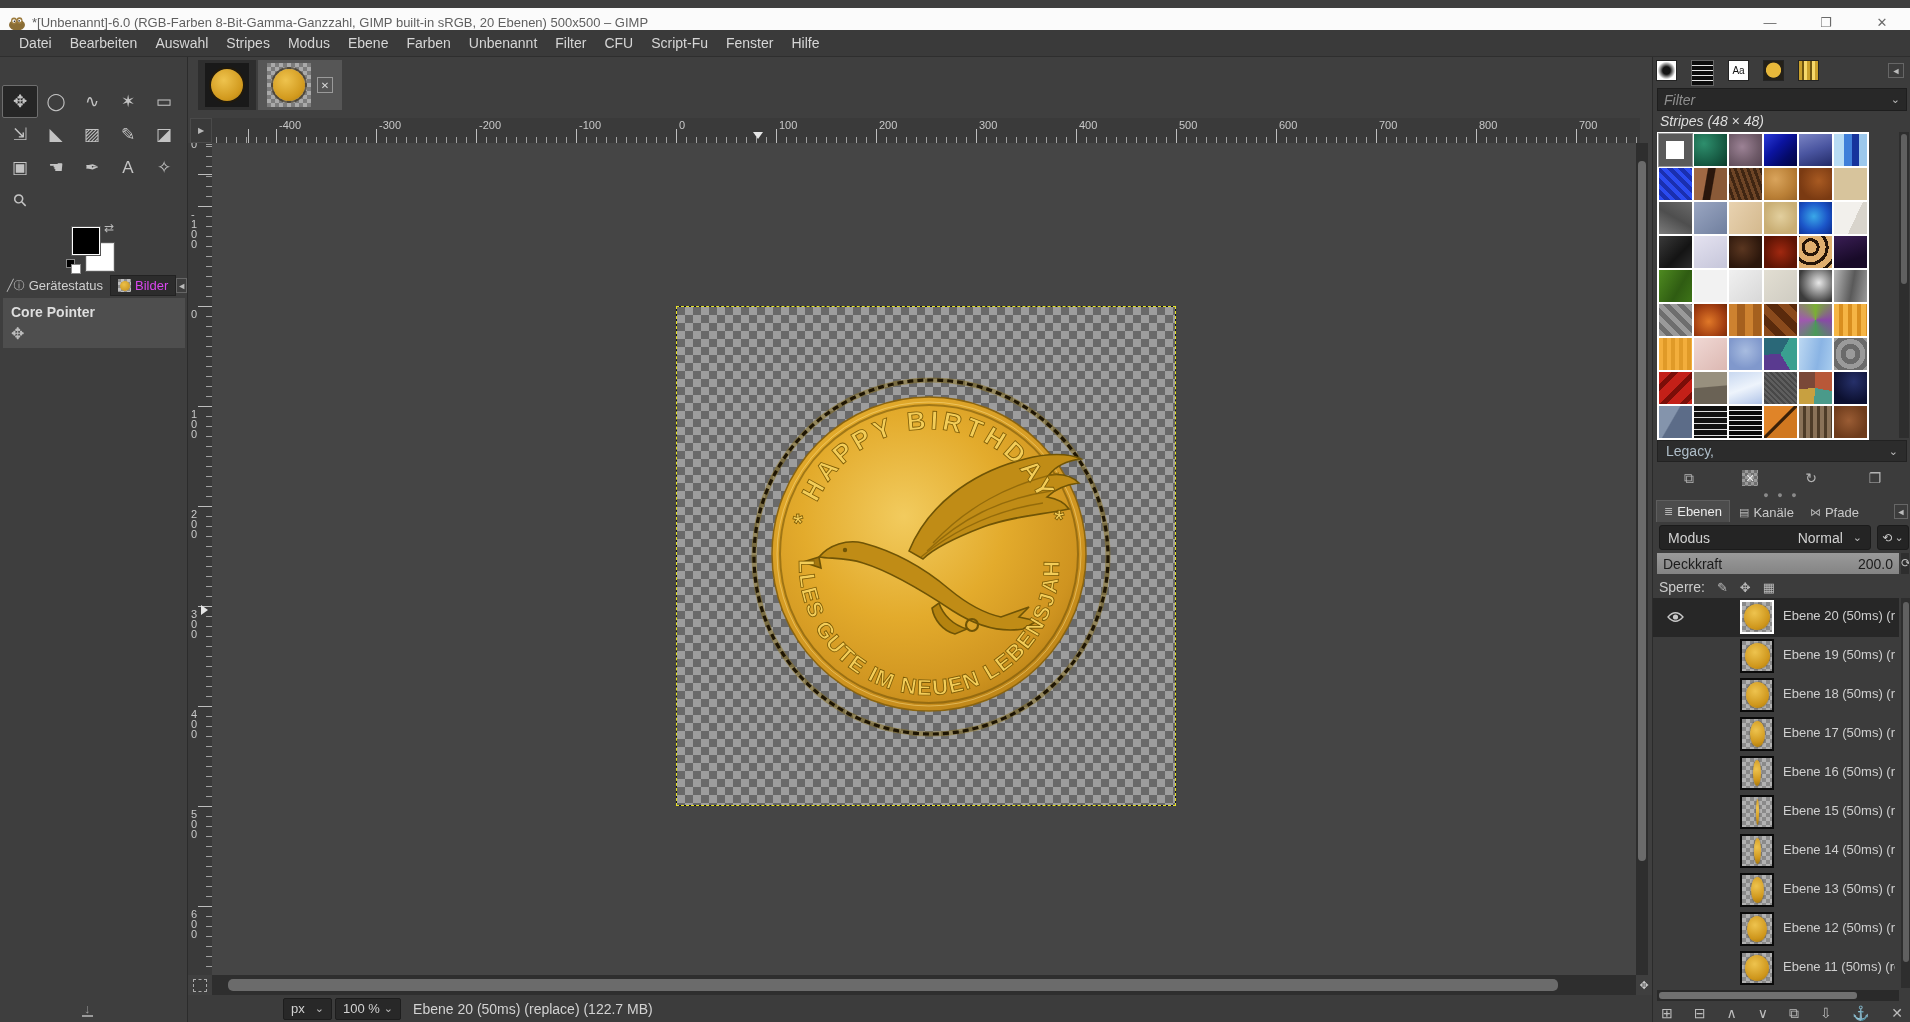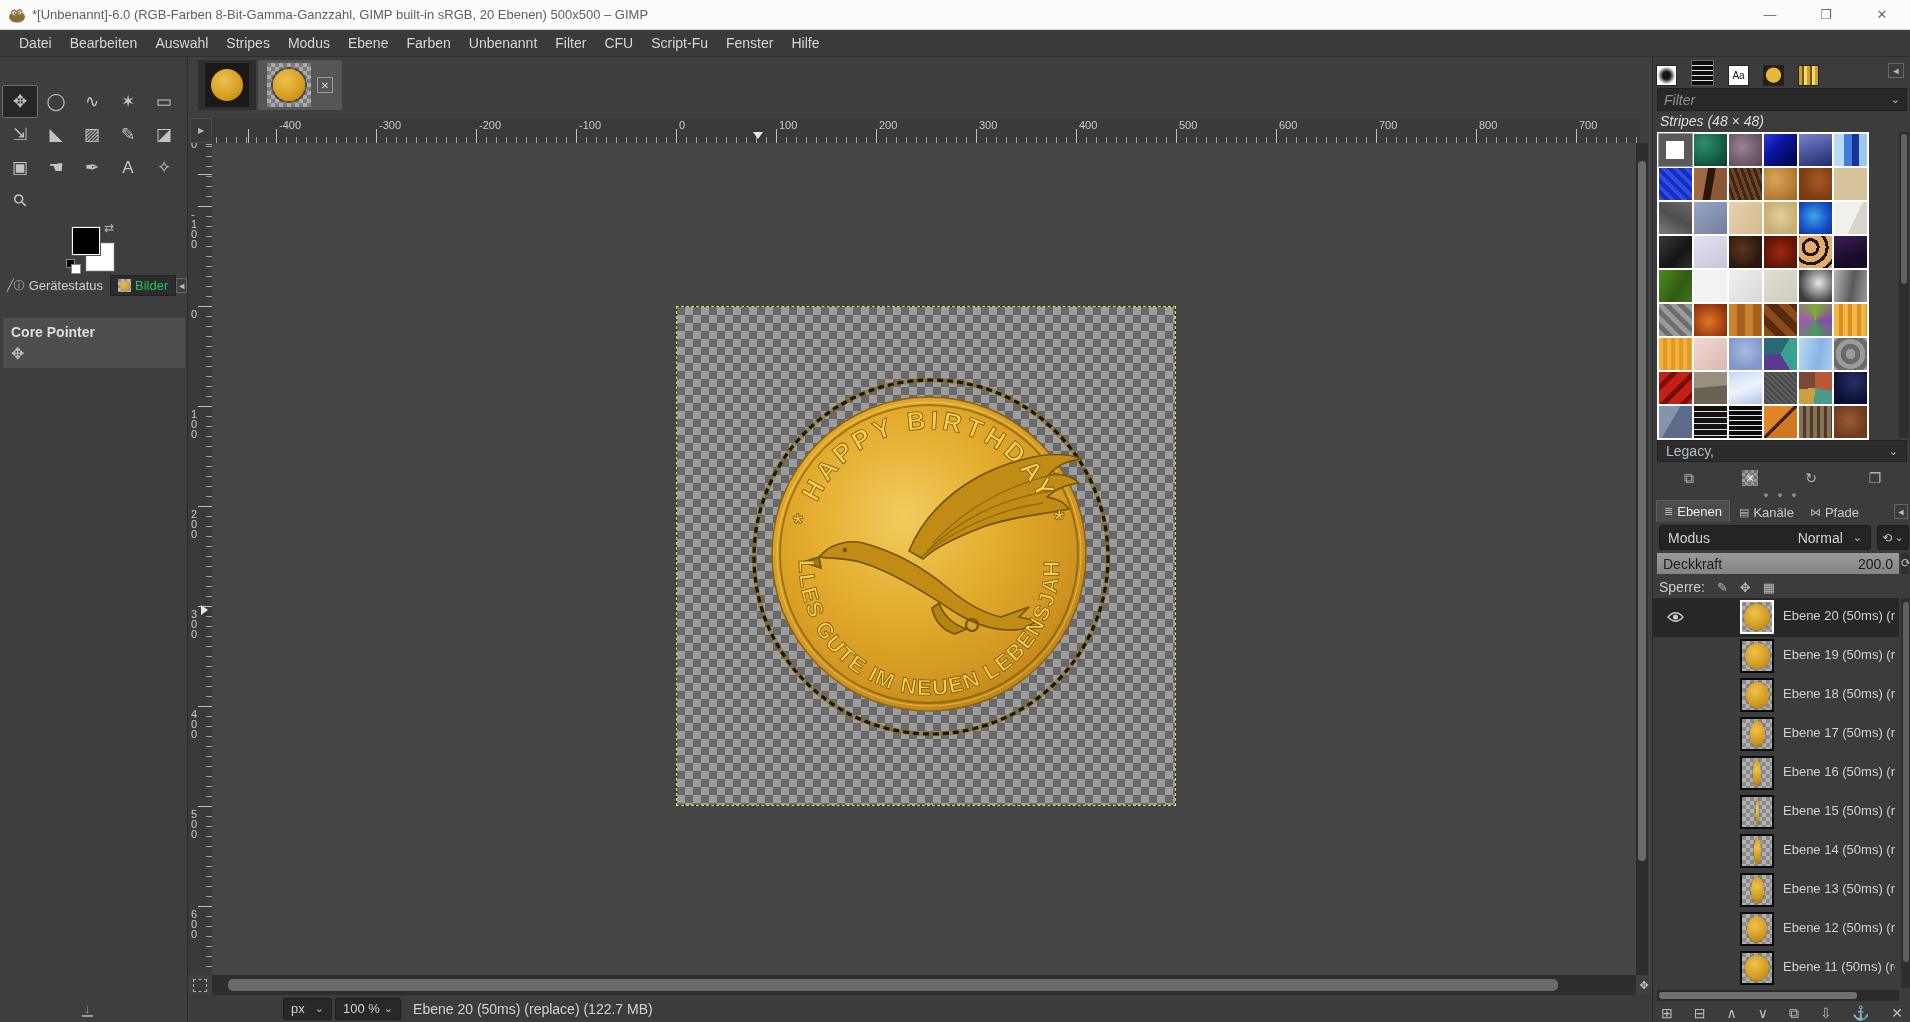--- a/index.html
+++ b/index.html
@@ -1,21 +1,21 @@
 <!DOCTYPE html>
 <html><head>
 <meta charset="utf-8">
 <style>
   html,body{margin:0;padding:0;background:#222;}
   .win{position:relative;width:1910px;height:1022px;background:#3f3f3f;overflow:hidden;
        font-family:"Liberation Sans",sans-serif;-webkit-font-smoothing:antialiased;}
   .win *{box-sizing:border-box;}
 
   
-  .titlebar{position:absolute;left:0;top:0;width:1910px;height:30px;background:#fbfbfb;
+  .titlebar{position:absolute;left:0;top:8px;width:1910px;height:30px;background:#fbfbfb;
             display:flex;align-items:center;border-bottom:1px solid #d8d8d8;}
   .wilber{margin:0 6px 0 8px;display:inline-flex;}
   .title{font-size:13px;color:#5f5f5f;}
   .wbtns{margin-left:auto;display:flex;}
   .wbtn{width:56px;height:30px;display:flex;align-items:center;justify-content:center;
         color:#6a6a6a;font-size:13px;cursor:default;}
 
   
   .menubar{position:absolute;left:0;top:30px;width:1910px;height:27px;background:#3a3a3a;
            display:flex;align-items:center;padding-left:10px;gap:0;border-bottom:1px solid #2e2e2e;}
@@ -32,28 +32,28 @@
   .swatches{position:absolute;left:68px;top:168px;width:56px;height:50px;}
   .fg{position:absolute;left:4px;top:2px;width:28px;height:28px;background:#000;
       border:1px solid #fff;box-shadow:0 0 0 1px #555;z-index:2;}
   .bgc{position:absolute;left:18px;top:18px;width:28px;height:28px;background:#fff;
       border:1px solid #ddd;box-shadow:0 0 0 1px #555;}
   .swap{position:absolute;left:36px;top:-4px;color:#b9b9b9;font-size:12px;}
   .mini{position:absolute;left:-2px;top:34px;width:9px;height:9px;background:#000;border:1px solid #888;}
   .mini:after{content:"";position:absolute;left:4px;top:4px;width:8px;height:8px;background:#fff;border:1px solid #888;}
   .ldtabs{position:absolute;left:0px;top:218px;width:188px;height:21px;display:flex;align-items:stretch;}
   .ldtab{display:flex;align-items:center;gap:4px;padding:0 7px;font-size:13px;color:#cfcfcf;}
-  .ldtab.inactive{background:#2c2c2c;border:1px solid #222;color:#22c55e;}
+  .ldtab.inactive{background:#2c2c2c;border:1px solid #222;color:#d946ef;}
   .ldtab .slashinfo{font-size:11px;color:#bbb;}
   .coinchip{width:13px;height:13px;background:repeating-conic-gradient(#bdbdbd 0% 25%,#8f8f8f 0% 50%) 0 0/6px 6px;
             display:inline-flex;align-items:center;justify-content:center;}
   .coinchip i{width:10px;height:10px;border-radius:50%;background:radial-gradient(circle at 40% 35%,#ecbf48,#c08c18);}
   .ldmenu{margin-left:auto;width:16px;height:15px;margin-top:3px;margin-right:4px;border:1px solid #666;
           color:#bbb;font-size:9px;display:flex;align-items:center;justify-content:center;}
-  .devpanel{position:absolute;left:3px;top:241px;width:182px;height:50px;background:#4e4e4e;margin-top:20px;}
+  .devpanel{position:absolute;left:3px;top:241px;width:182px;height:50px;background:#4e4e4e;}
   .devtitle{font-weight:bold;color:#dedede;font-size:14px;padding:6px 0 0 8px;}
   .devtool{position:absolute;left:8px;top:26px;color:#bdbdbd;font-size:16px;}
   .dropicon{position:absolute;left:82px;top:946px;color:#9a9a9a;font-size:13px;border-bottom:2px solid #9a9a9a;
             padding:0 2px 0 2px;line-height:12px;}
 
   
   .ccol{position:absolute;left:188px;top:57px;width:1464px;height:965px;background:#3f3f3f;}
   .imgtabs{position:absolute;left:0;top:0;width:100%;height:61px;}
   .itab{position:absolute;top:3px;width:58px;height:50px;background:#2e2e2e;display:flex;
         align-items:center;justify-content:center;}
@@ -101,21 +101,21 @@
   .combo{background:#282828;border:1px solid #1d1d1d;border-radius:2px;height:22px;display:inline-flex;
          align-items:center;padding:0 7px;gap:10px;font-size:13px;color:#d2d2d2;}
   .combo.unit{margin-left:95px;}
   .combo.zoomc{margin-left:3px;gap:4px;}
   .chev{font-size:11px;color:#bdbdbd;}
   .stattext{margin-left:12px;font-size:14px;}
 
   
   .rdock{position:absolute;left:1652px;top:57px;width:258px;height:965px;background:#3c3c3c;
          border-left:1px solid #2b2b2b;font-size:13px;}
-  .dtabs{position:absolute;left:3px;top:3px;height:26px;display:flex;align-items:flex-end;gap:14px;}
+  .dtabs{position:absolute;left:3px;top:3px;height:26px;display:flex;gap:14px;}
   .dtab{width:21px;height:21px;border:1px solid #242424;display:flex;align-items:center;justify-content:center;
         font-size:10px;color:#111;overflow:hidden;}
   .dtab.active{height:26px;width:23px;border-color:#666;}
   .dmenu{position:absolute;right:6px;top:6px;width:16px;height:15px;border:1px solid #666;color:#bbb;
          font-size:9px;display:flex;align-items:center;justify-content:center;}
   .filterrow{position:absolute;left:4px;top:31px;width:250px;height:23px;background:#282828;
              border:1px solid #1e1e1e;display:flex;align-items:center;}
   .filterrow input{flex:1;background:transparent;border:none;outline:none;color:#cfcfcf;
                    font-style:italic;font-size:14px;padding:0 6px;font-family:"Liberation Sans",sans-serif;}
   .filterrow input::placeholder{color:#8e8e8e;}

